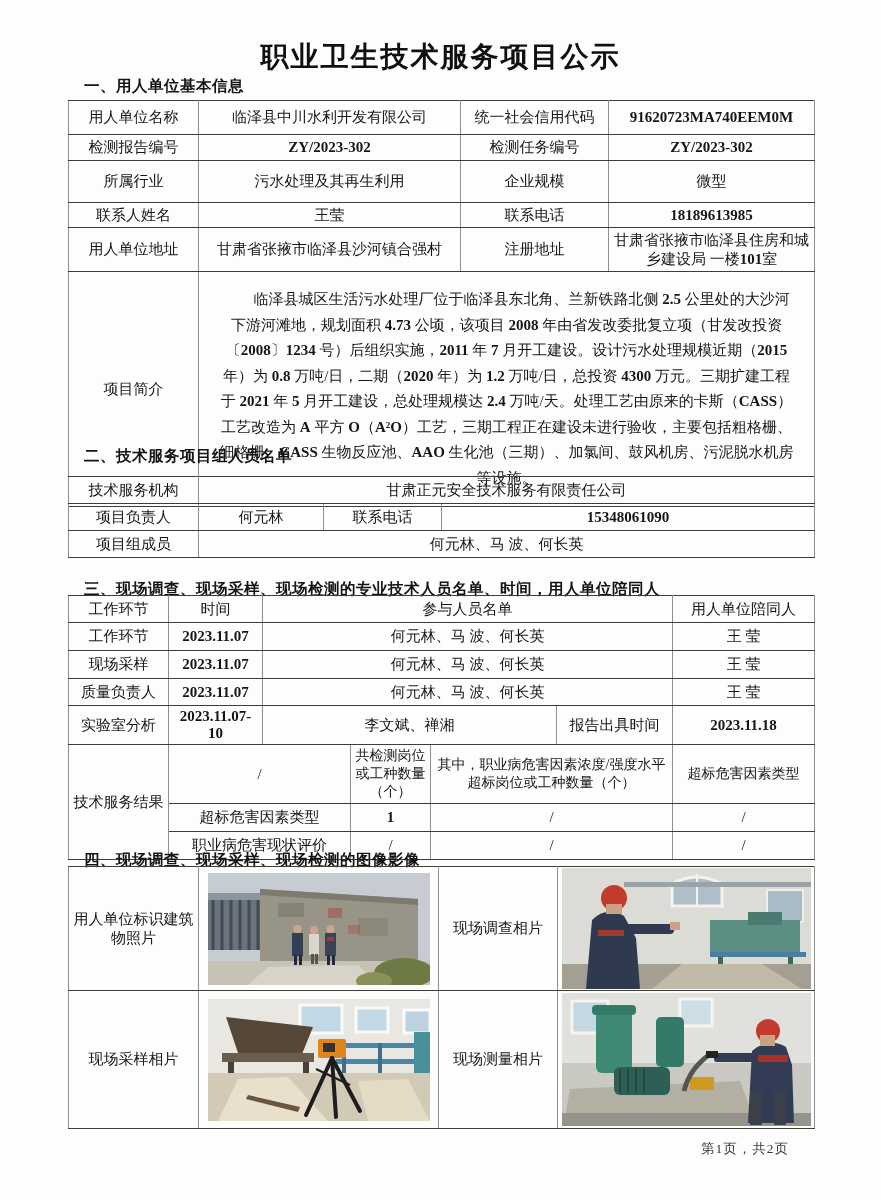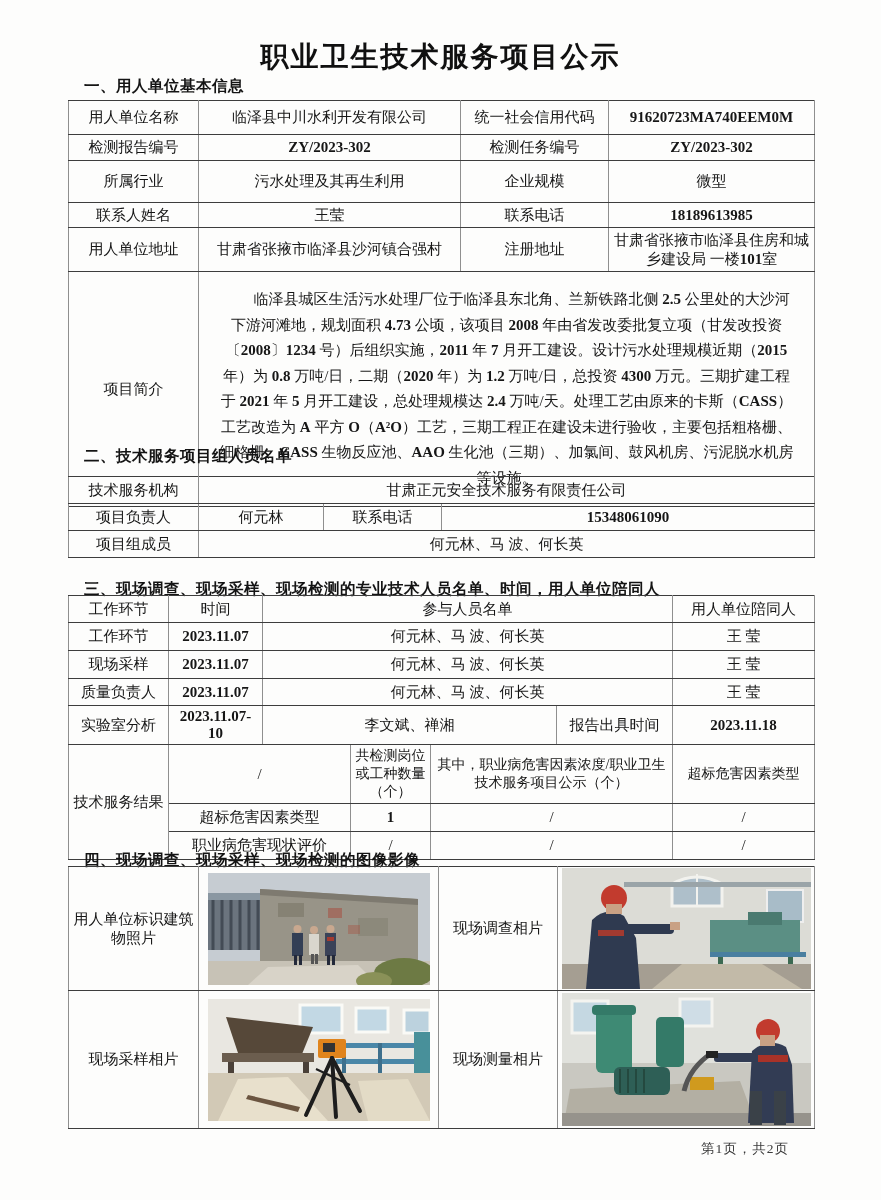--- a/index.html
+++ b/index.html
@@ -170,21 +170,21 @@
       <td>实验室分析</td>
       <td class="num">2023.11.07-10</td>
       <td colspan="3">李文斌、禅湘</td>
       <td>报告出具时间</td>
       <td class="num">2023.11.18</td>
     </tr>
     <tr style="height:58px">
       <td rowspan="3">技术服务结果</td>
       <td colspan="2">/</td>
       <td class="small">共检测岗位或工种数量（个）</td>
-      <td colspan="2" class="small">其中，职业病危害因素浓度/职业卫生技术服务项目公示（个）</td>
+      <td colspan="2" class="small">其中，职业病危害因素浓度/强度水平超标岗位或工种数量（个）</td>
       <td class="small">超标危害因素类型</td>
     </tr>
     <tr style="height:28px">
       <td colspan="2">超标危害因素类型</td>
       <td class="num">1</td>
       <td colspan="2">/</td>
       <td>/</td>
     </tr>
     <tr style="height:28px">
       <td colspan="2">职业病危害现状评价</td>

